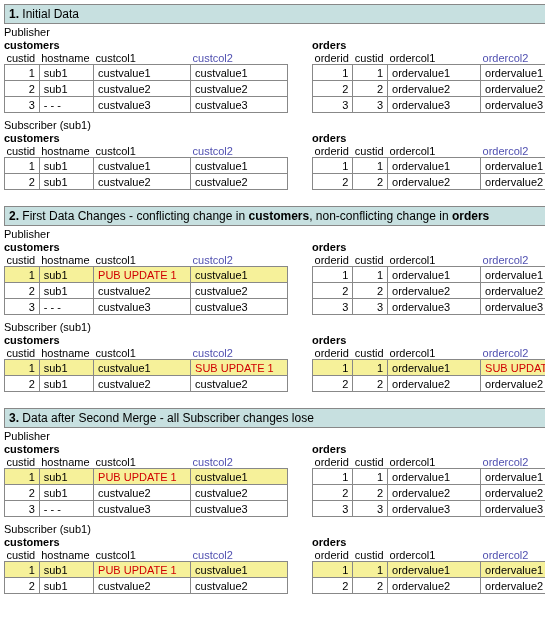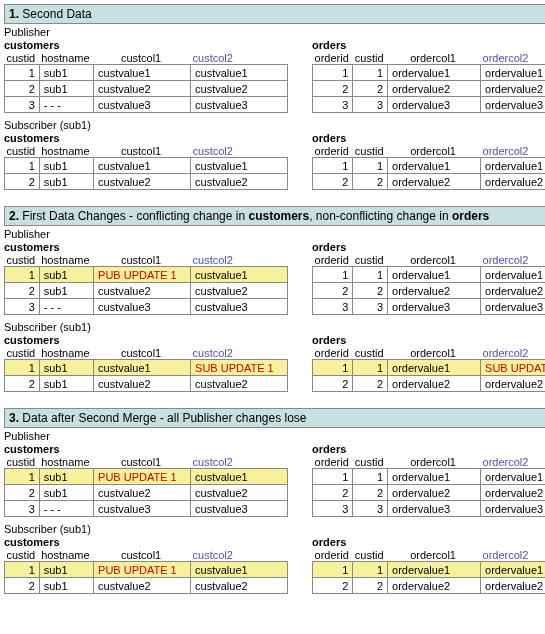--- a/index.html
+++ b/index.html
@@ -34,21 +34,21 @@
     border-collapse: collapse;
     font-size: 11px;
   }
   table.dbtable th {
     text-align: left;
     font-weight: normal;
     color: #5050b0;
     padding: 0 4px 0 2px;
     border: none;
   }
-  table.dbtable th.blk { color: #000; text-align: center; }
+  table.dbtable th.blk { color: #000; }
   table.dbtable td {
     border: 1px solid #888;
     padding: 0 4px;
     height: 15px;
     background: #fff;
   }
   table.dbtable td.num { text-align: right; min-width: 24px; }
   table.dbtable td.txt { text-align: left; }
   td.hl { background: #f6f19a !important; }
   td.upd { color: #d00000; }
@@ -56,21 +56,21 @@
   .w-cc1  { min-width: 88px; }
   .w-cc2  { min-width: 88px; }
   .w-oc1  { min-width: 84px; }
   .w-oc2  { min-width: 90px; }
   .section-gap { height: 10px; }
 </style>
 </head>
 <body>
 
 <div id="root">
-    <div class="section-header"><span class="num">1.</span><span> Second Data</span></div>
+    <div class="section-header"><span class="num">1.</span><span> Initial Data</span></div>
     <div class="node-label">Publisher</div>
     <div class="pair">
       <div class="col">
         <div class="table-title">customers</div>
         <table class="dbtable">
           <tbody>
             <tr>
               <th class="blk">custid</th>
               <th class="blk">hostname</th>
               <th class="blk">custcol1</th>
@@ -296,21 +296,21 @@
               <td class="num">2</td>
               <td class="num">2</td>
               <td class="txt w-oc1">ordervalue2</td>
               <td class="txt w-oc2">ordervalue2</td>
             </tr>
           </tbody>
         </table>
       </div>
     </div>
     <div class="section-gap"></div>
-    <div class="section-header"><span class="num">3.</span><span> Data after Second Merge - all Publisher changes lose</span></div>
+    <div class="section-header"><span class="num">3.</span><span> Data after Second Merge - all Subscriber changes lose</span></div>
     <div class="node-label">Publisher</div>
     <div class="pair">
       <div class="col">
         <div class="table-title">customers</div>
         <table class="dbtable">
           <tbody>
             <tr>
               <th class="blk">custid</th>
               <th class="blk">hostname</th>
               <th class="blk">custcol1</th>

